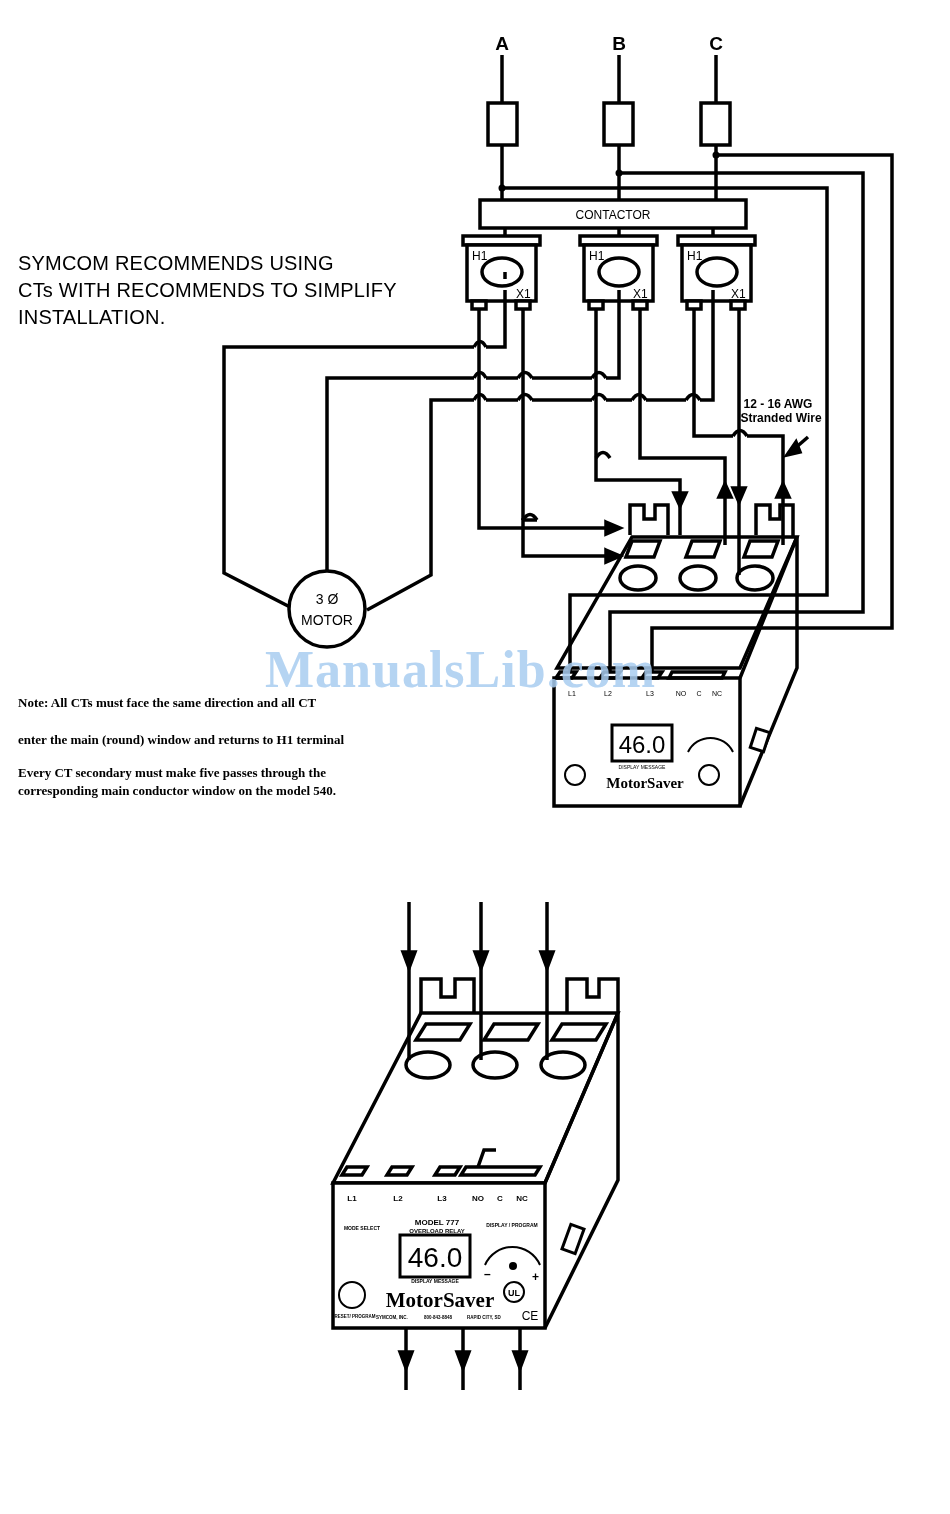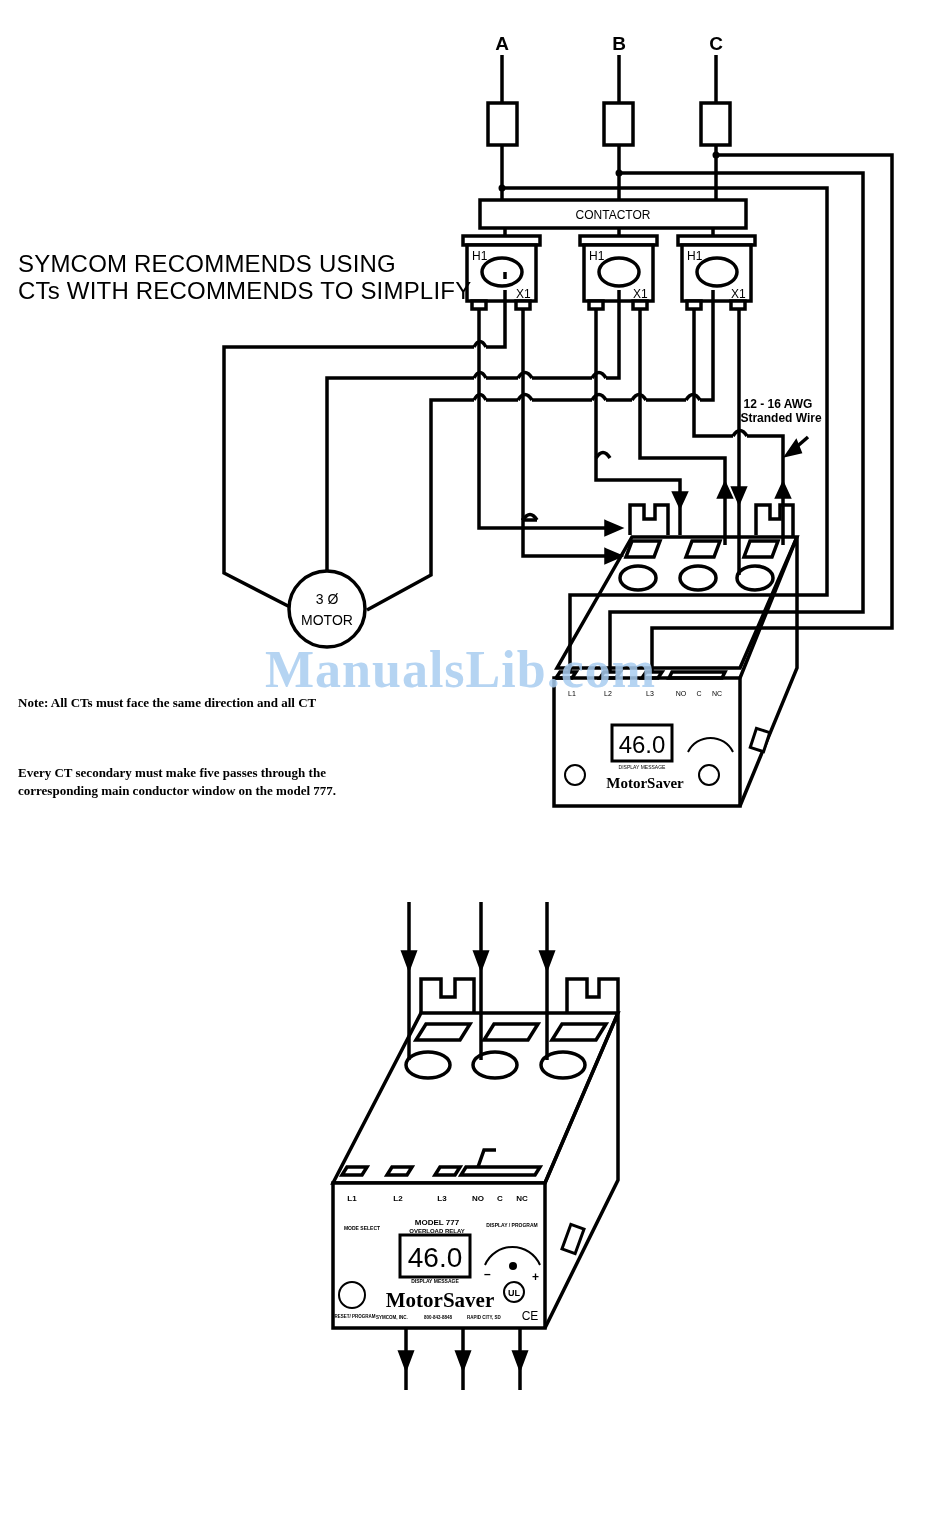--- a/index.html
+++ b/index.html
@@ -1,19 +1,19 @@
 <!DOCTYPE html>
 <html><head>
 <meta charset="utf-8">
 <style>
   html, body { margin: 0; padding: 0; background: #ffffff; }
   body { width: 950px; height: 1514px; position: relative; overflow: hidden; font-family: "Liberation Sans", sans-serif; }
   svg { position: absolute; left: 0; top: 0; }
   .txt { font-family: "Liberation Sans", sans-serif; fill: #000; }
-  .heading { position: absolute; left: 18px; top: 250px; font-size: 24px; line-height: 27px; font-family: "Liberation Sans", sans-serif; color: #000; letter-spacing: 0.2px; }
+  .heading { position: absolute; left: 18px; top: 250px; font-size: 20px; line-height: 27px; font-family: "Liberation Sans", sans-serif; color: #000; letter-spacing: 0.2px; }
   .note { position: absolute; left: 18px; top: 694px; font-size: 13px; font-weight: bold; line-height: 18.5px; font-family: Liberation Serif, serif; color: #000; }
   .note p { margin: 0 0 14px 0; }
   .watermark { position: absolute; left: 265px; top: 640px; font-size: 52px; font-weight: bold; color: #a9cdf0; opacity: 0.85; font-family: Liberation Serif, serif; letter-spacing: 1px; }
 </style>
 </head>
 <body>
 
 <svg width="950" height="1514" viewBox="0 0 950 1514" xmlns="http://www.w3.org/2000/svg">
   <g fill="none" stroke="#000" stroke-width="3.5" stroke-linejoin="miter">
 
@@ -260,27 +260,28 @@
     <text x="438" y="1319" text-anchor="middle" font-size="4.5" font-weight="bold">800-843-8848</text>
     <text x="484" y="1319" text-anchor="middle" font-size="4.5" font-weight="bold">RAPID CITY, SD</text>
     <text x="514" y="1296" text-anchor="middle" font-size="9" font-weight="bold">UL</text>
     <text x="530" y="1320" text-anchor="middle" font-size="12">CE</text>
   </g>
 </svg>
 
 <div class="heading">
   <div>SYMCOM RECOMMENDS USING</div>
   <div>CTs WITH RECOMMENDS TO SIMPLIFY</div>
+  <div>INSTALLATION.</div>
 </div>
 
 <div class="note">
   <p>
     <span>Note: All CTs must face the same direction and all CT</span><br>
     <br>
-    <br>
+    <span>enter the main (round) window and returns to H1 terminal</span><br>
   </p>
   <p>
     <span>Every CT secondary must make five passes through the</span><br>
-    <span>corresponding main conductor window on the model 777.</span>
+    <span>corresponding main conductor window on the model 540.</span>
   </p>
 </div>
 
 <div class="watermark">ManualsLib.com</div>
 
 </body></html>

